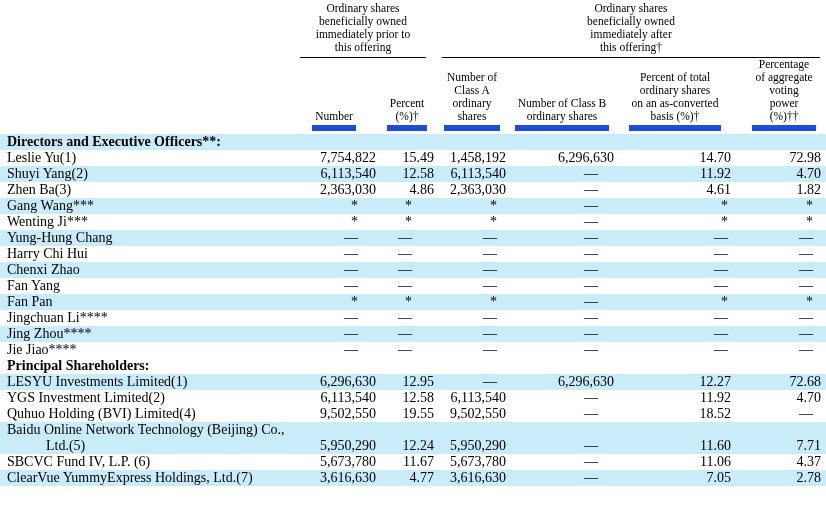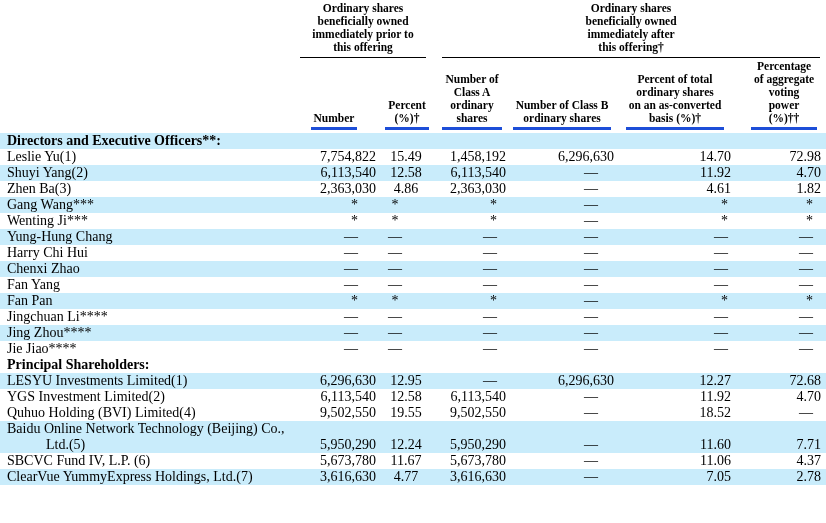--- a/index.html
+++ b/index.html
@@ -11,48 +11,48 @@
   table{border-collapse:collapse;table-layout:fixed;width:826px;}
   col.c-name{width:290px;}
   col.c-number{width:88px;}
   col.c-percent{width:58px;}
   col.c-classa{width:72px;}
   col.c-classb{width:108px;}
   col.c-pcttotal{width:118px;}
   col.c-voting{width:92px;}
 
   thead th{
-    font-weight:bold;font-size:11.5px;line-height:13px;
+    font-weight:normal;font-size:11.5px;line-height:13px;
     text-align:center;vertical-align:bottom;padding:0;
   }
   .spanner-inner{
     border-bottom:1px solid #000;
     padding:2px 0 3px;margin:0 10px;
     white-space:pre-line;
   }
   th.g2 .spanner-inner{margin:0 6px;}
   tr.subhead th{padding-bottom:3px;height:72px;}
   .colhead-inner{
-    display:inline-block;border-bottom:3px solid #1d4ed8;
+    display:inline-block;border-bottom:6px solid #1d4ed8;
     padding:0 3px 2px;white-space:pre-line;text-align:center;
   }
   th.h-voting{padding-left:8px;}
 
   tbody td{
     font-size:14px;line-height:16px;vertical-align:bottom;
     padding:0;white-space:nowrap;overflow:hidden;
   }
   tbody tr{height:16px;}
   tr.alt{background:var(--stripe,#c9ecfb);}
   tr.bold td{font-weight:bold;}
   td.name{text-align:left;padding-left:7px;}
   .line2{margin-left:39px;}
   td.num{text-align:right;}
   td.c1{padding-right:2px;}
-  td.c2{padding-right:2px;text-align:center;}
+  td.c2{padding-right:2px;}
   td.c3{padding-right:2px;}
   td.c4{padding-right:2px;}
   td.c5{padding-right:3px;}
   td.c6{padding-right:5px;}
   td.c1.sym{padding-right:20px;}
   td.c2.sym{padding-right:24px;}
   td.c3.sym{padding-right:11px;}
   td.c4.sym{padding-right:18px;}
   td.c5.sym{padding-right:6px;}
   td.c6.sym{padding-right:13px;}

